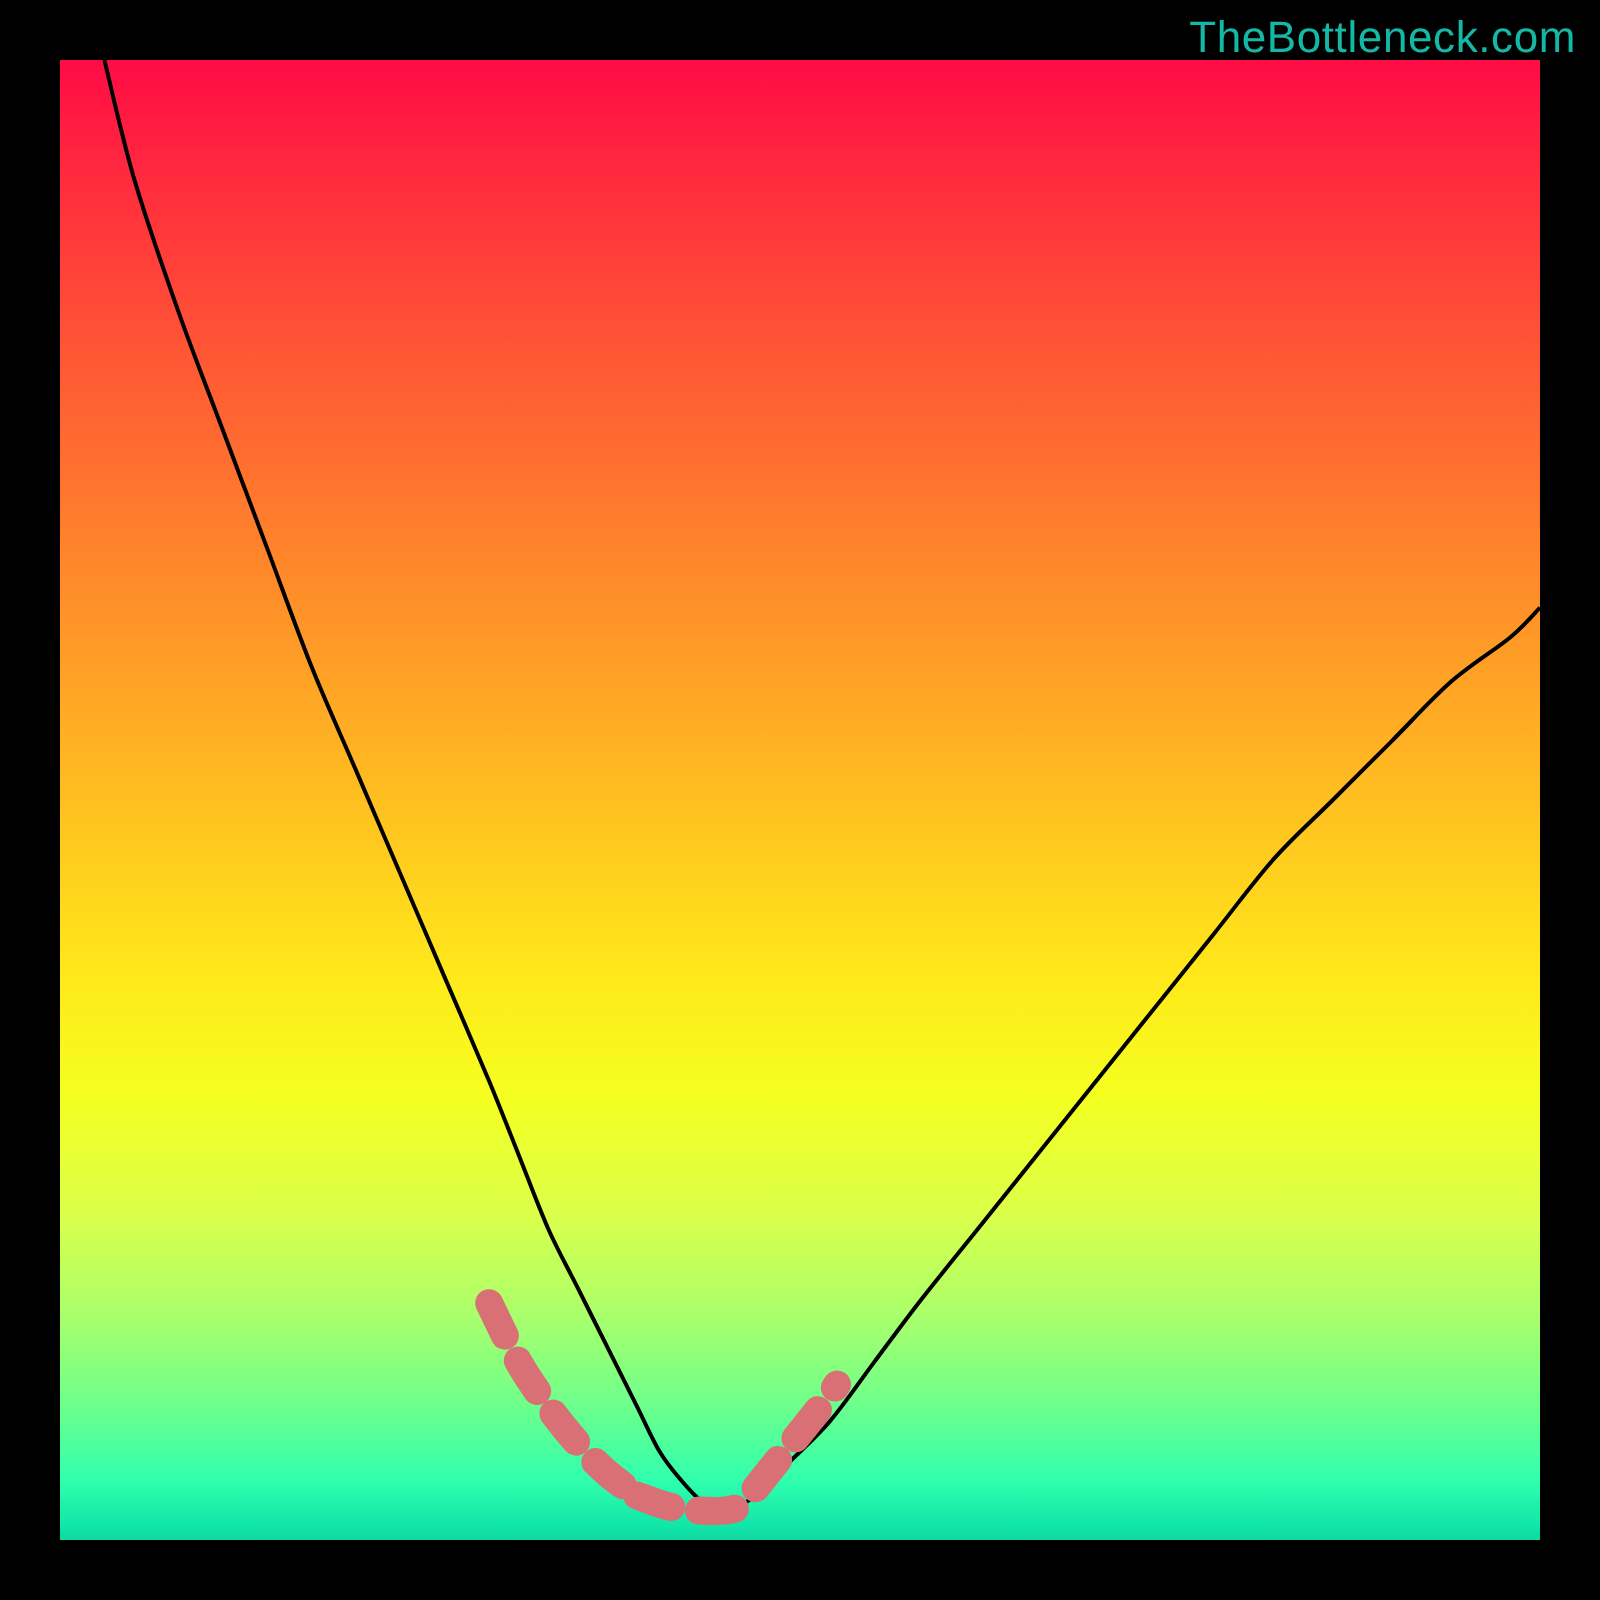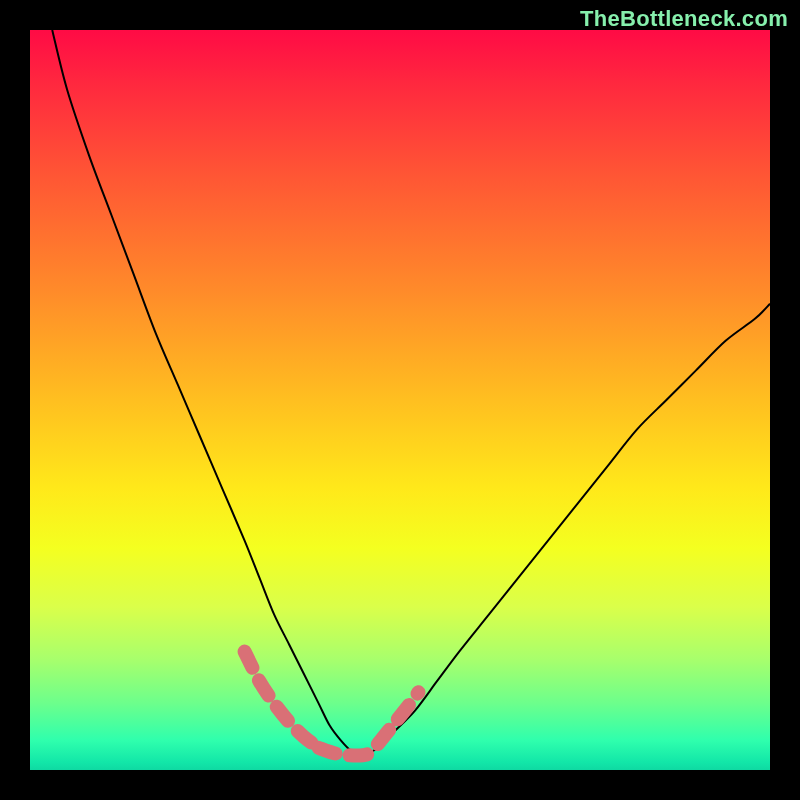--- a/index.html
+++ b/index.html
@@ -38,23 +38,23 @@
       #6cff8c 91%,
       #2fffad 96%,
       #12e6a8 99%,
       #0fd9a2 100%
     );
   }
   .watermark {
     position: absolute;
     top: 6px;
     right: 12px;
-    color: #86efac;
+    color: #14b8a6;
     font-size: 22px;
-    font-weight: 700;
+    font-weight: 400;
     letter-spacing: 0.3px;
     user-select: none;
   }
   svg.overlay {
     position: absolute;
     left: 0;
     top: 0;
     width: 740px;
     height: 740px;
     overflow: visible;

